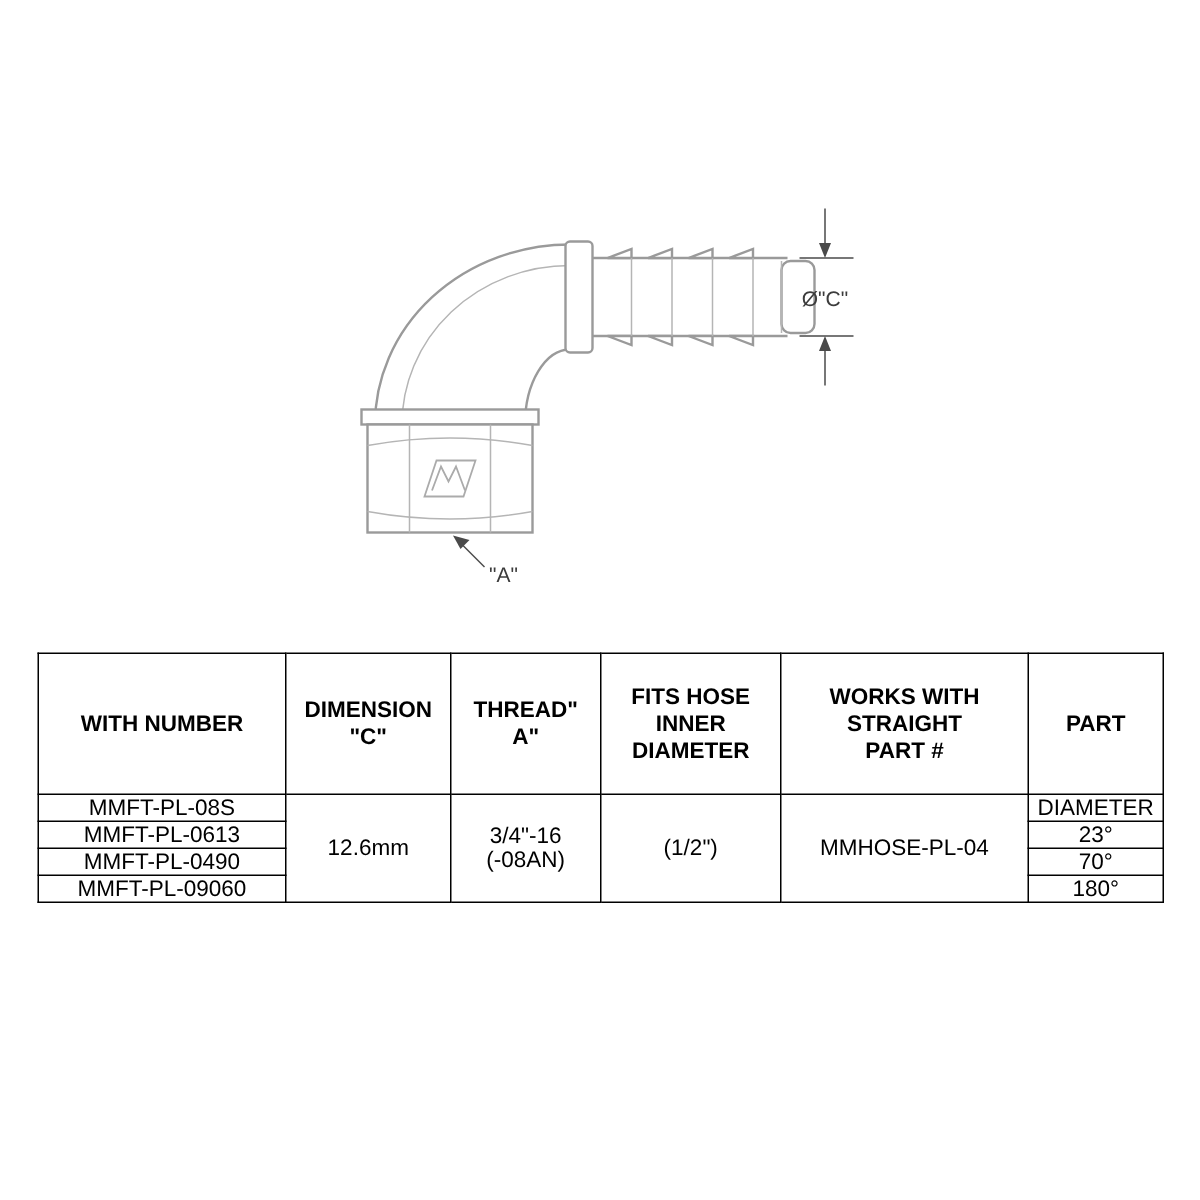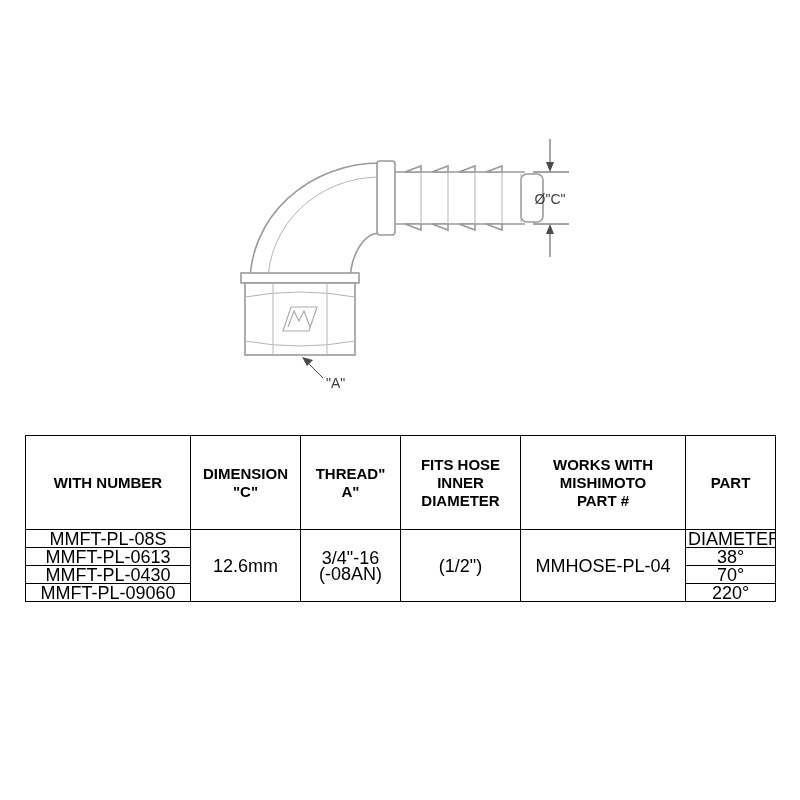--- a/index.html
+++ b/index.html
@@ -15,21 +15,21 @@
   .drawing text{fill:#3c3c3c;font-family:"Liberation Sans",sans-serif;font-size:14px;}
   table.spec{
     position:absolute;left:25px;top:435px;width:750px;
     border-collapse:collapse;table-layout:fixed;background:#fff;
   }
   table.spec th, table.spec td{
     border:1px solid #000;text-align:center;vertical-align:middle;
     color:#000;white-space:pre-line;padding:0 2px;overflow:hidden;
   }
   table.spec th{font-size:15px;font-weight:bold;height:93px;line-height:18px;}
-  table.spec td{font-size:18px;height:17px;line-height:16px;}
+  table.spec td{font-size:15px;height:17px;line-height:16px;}
 </style>
 </head>
 <body>
 
 <div class="canvas">
 
   <svg class="drawing" width="360" height="280" viewBox="0 0 360 280">
 
     <g>
       <path class="body-line" d="M155,38 A130,120 0 0 0 25,158"></path>
@@ -100,43 +100,43 @@
       <tr>
         <th>WITH NUMBER</th>
         <th>DIMENSION
 "C"</th>
         <th>THREAD"
 A"</th>
         <th>FITS HOSE
 INNER
 DIAMETER</th>
         <th>WORKS WITH
-MISHIMOTO
+STRAIGHT
 PART #</th>
         <th>PART</th>
       </tr>
     </thead>
     <tbody>
       <tr>
         <td>MMFT-PL-08S</td>
         <td rowspan="4">12.6mm</td>
         <td rowspan="4">3/4"-16
 (-08AN)</td>
         <td rowspan="4">(1/2")</td>
         <td rowspan="4">MMHOSE-PL-04</td>
         <td>DIAMETER</td>
       </tr>
       <tr>
         <td>MMFT-PL-0613</td>
-        <td>38°</td>
+        <td>23°</td>
       </tr>
       <tr>
-        <td>MMFT-PL-0430</td>
+        <td>MMFT-PL-0490</td>
         <td>70°</td>
       </tr>
       <tr>
         <td>MMFT-PL-09060</td>
-        <td>220°</td>
+        <td>180°</td>
       </tr>
     </tbody>
   </table>
 
 </div>
 
 </body></html>

